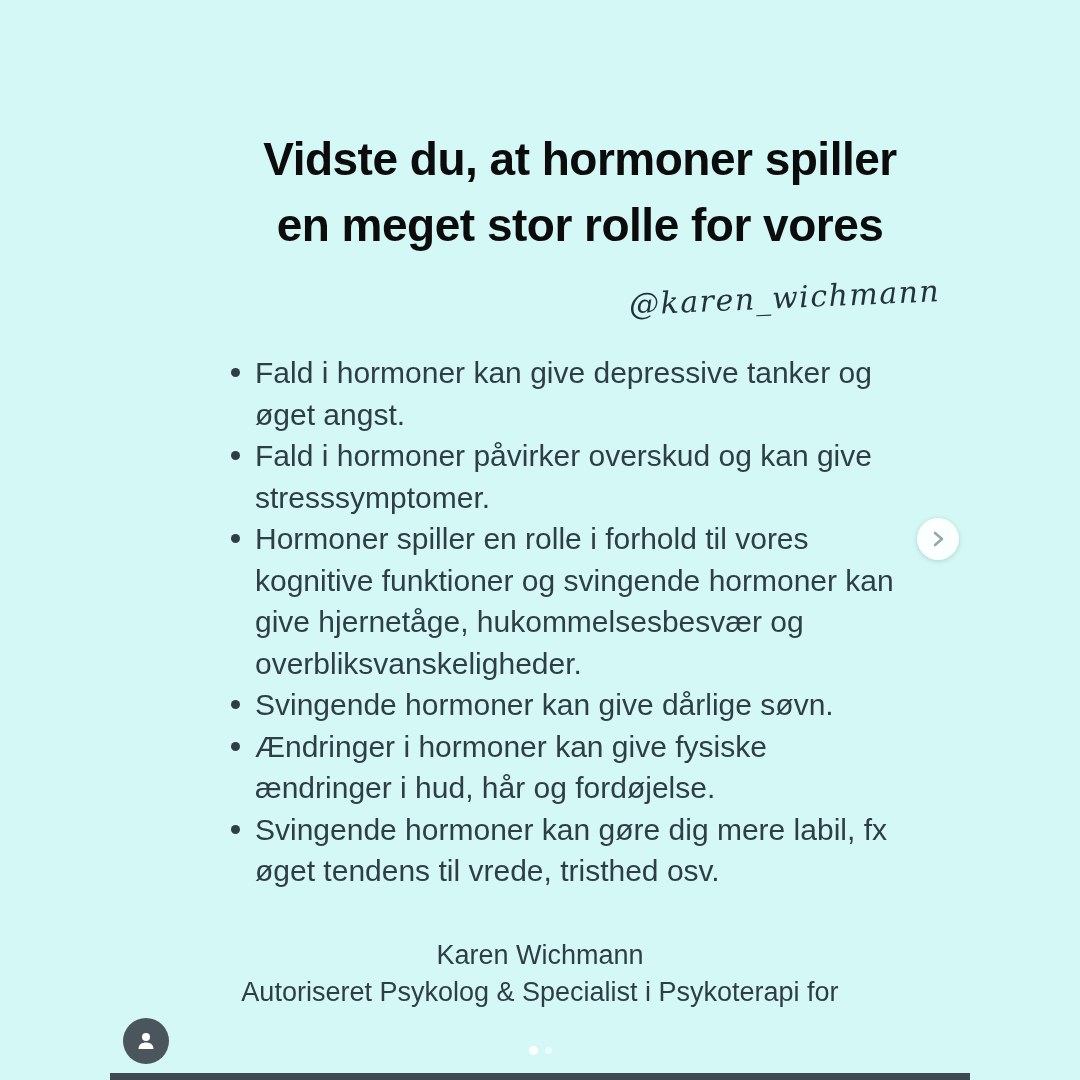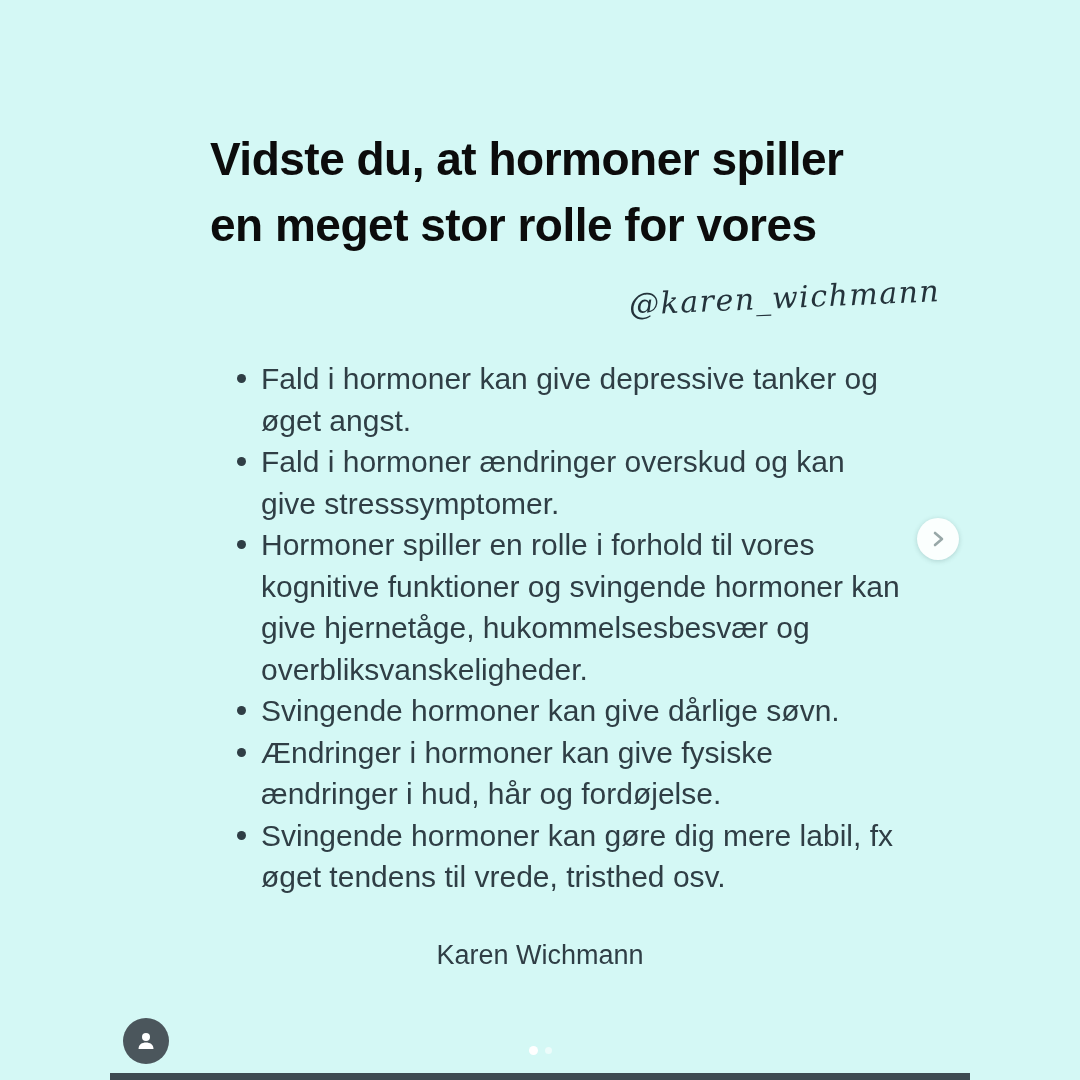--- a/index.html
+++ b/index.html
@@ -20,20 +20,21 @@
   .heading {
     position: absolute;
     left: 210px;
     top: 95px;
     width: 740px;
     color: #0c0c0c;
     font-size: 46px;
     font-weight: bold;
     line-height: 66px;
     letter-spacing: -0.5px;
+    text-align: center;
   }
   .heading .line { display: block; }
 
   
   .signature {
     position: absolute;
     right: 140px;
     top: 280px;
     color: #24333b;
     font-family: "DejaVu Serif", serif;
@@ -43,21 +44,21 @@
     transform: rotate(-2.5deg);
     white-space: nowrap;
   }
 
   
   .bullets {
     position: absolute;
     left: 220px;
     top: 344px;
     width: 668px;
-    margin: 14px;
+    margin: 8px;
     padding: 0;
     list-style: none;
     color: #2f3e45;
     font-size: 30px;
     line-height: 41.5px;
   }
   .bullets li {
     position: relative;
     padding-left: 27px;
   }
@@ -158,29 +159,30 @@
 
   <h1 class="heading">
     <span class="line">Vidste du, at hormoner spiller</span>
     <span class="line">en meget stor rolle for vores</span>
   </h1>
 
   <div class="signature">@karen_wichmann</div>
 
   <ul class="bullets">
     <li>Fald i hormoner kan give depressive tanker og øget angst.</li>
-    <li>Fald i hormoner ændringer overskud og kan give stresssymptomer.</li>
+    <li>Fald i hormoner påvirker overskud og kan give stresssymptomer.</li>
     <li>Hormoner spiller en rolle i forhold til vores kognitive funktioner og svingende hormoner kan give hjernetåge, hukommelsesbesvær og overbliksvanskeligheder.</li>
     <li>Svingende hormoner kan give dårlige søvn.</li>
     <li>Ændringer i hormoner kan give fysiske ændringer i hud, hår og fordøjelse.</li>
     <li>Svingende hormoner kan gøre dig mere labil, fx øget tendens til vrede, tristhed osv.</li>
   </ul>
 
   <div class="footer">
     <span class="line">Karen Wichmann</span>
+    <span class="line">Autoriseret Psykolog &amp; Specialist i Psykoterapi for</span>
   </div>
 
   <div class="tag-button">
     <span style="display:flex">
       <svg width="24" height="24" viewBox="0 0 24 24">
         <circle cx="12" cy="8" r="4" fill="#ffffff"></circle>
         <path d="M4.5 20 C4.5 15.5 8 13.5 12 13.5 C16 13.5 19.5 15.5 19.5 20 Z" fill="#ffffff"></path>
       </svg>
     </span>
   </div>

